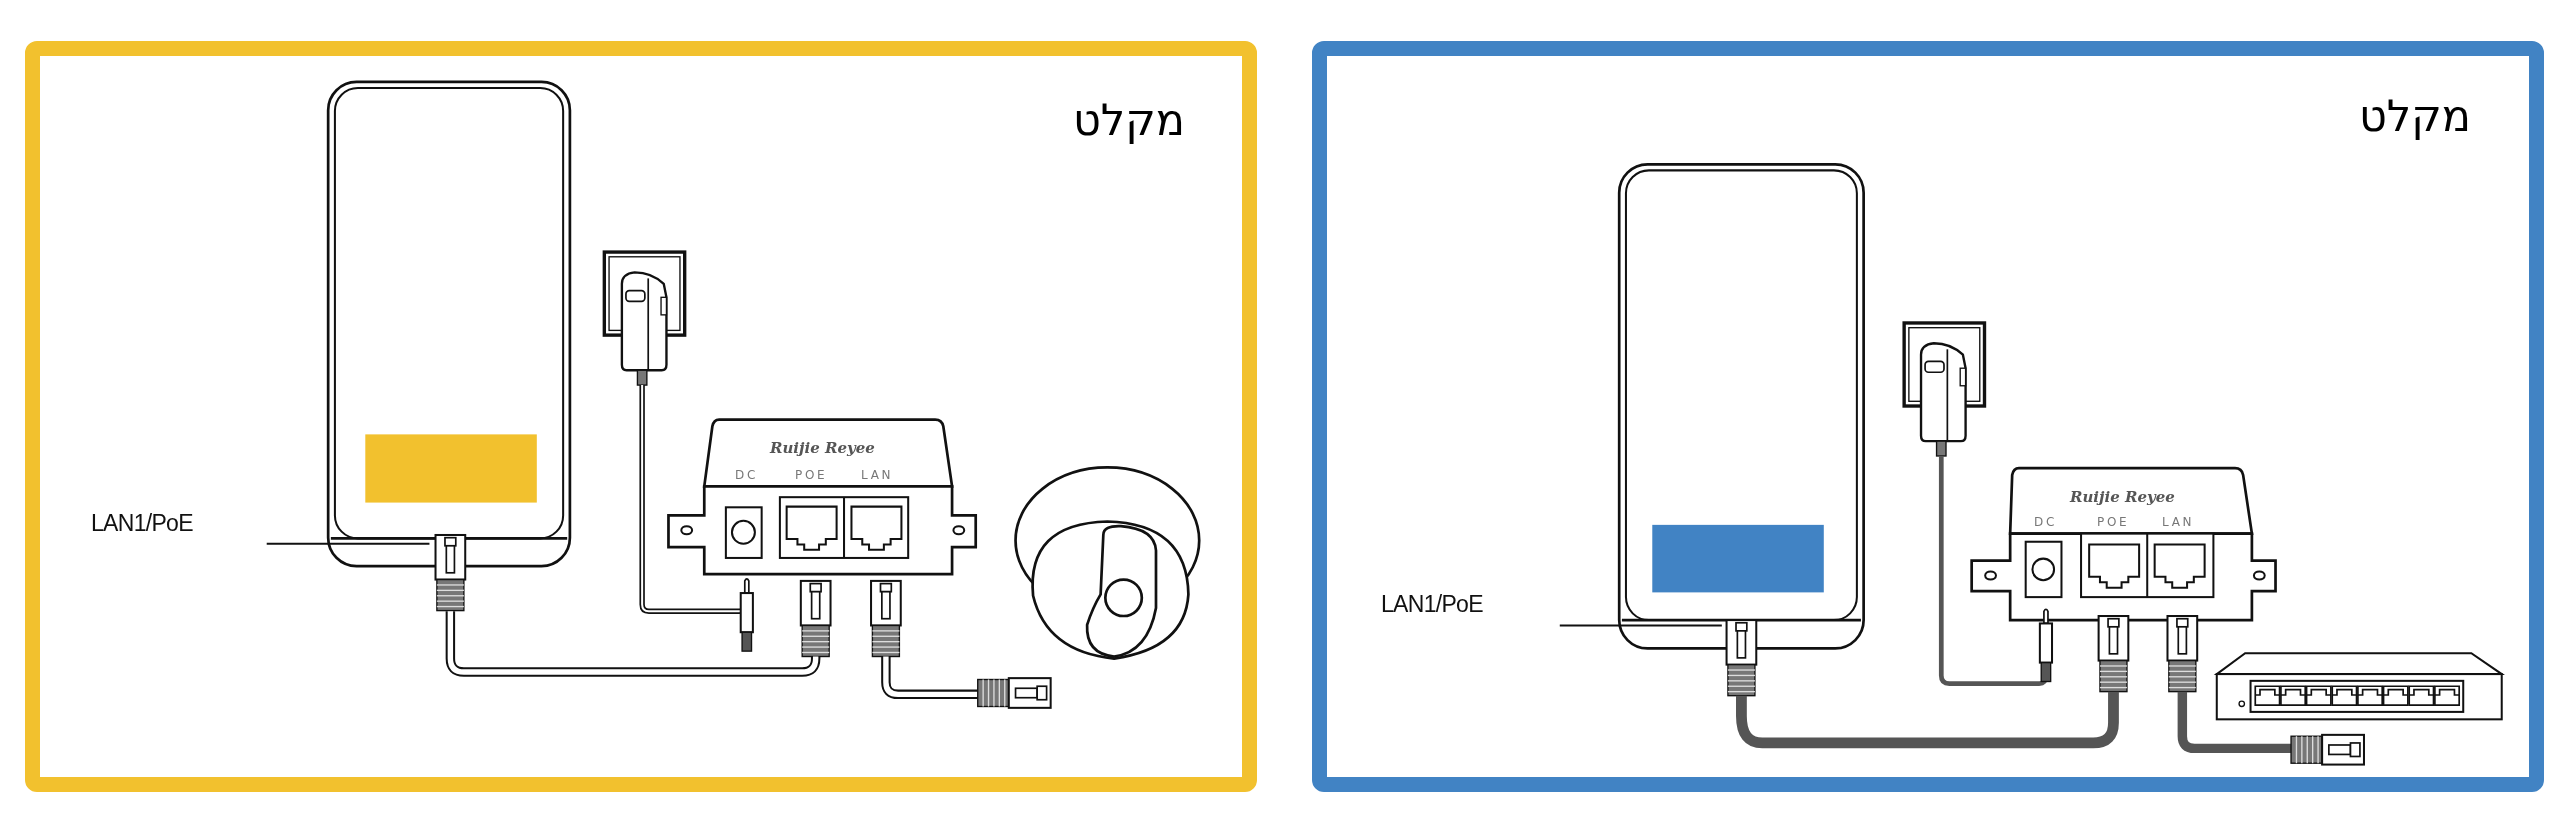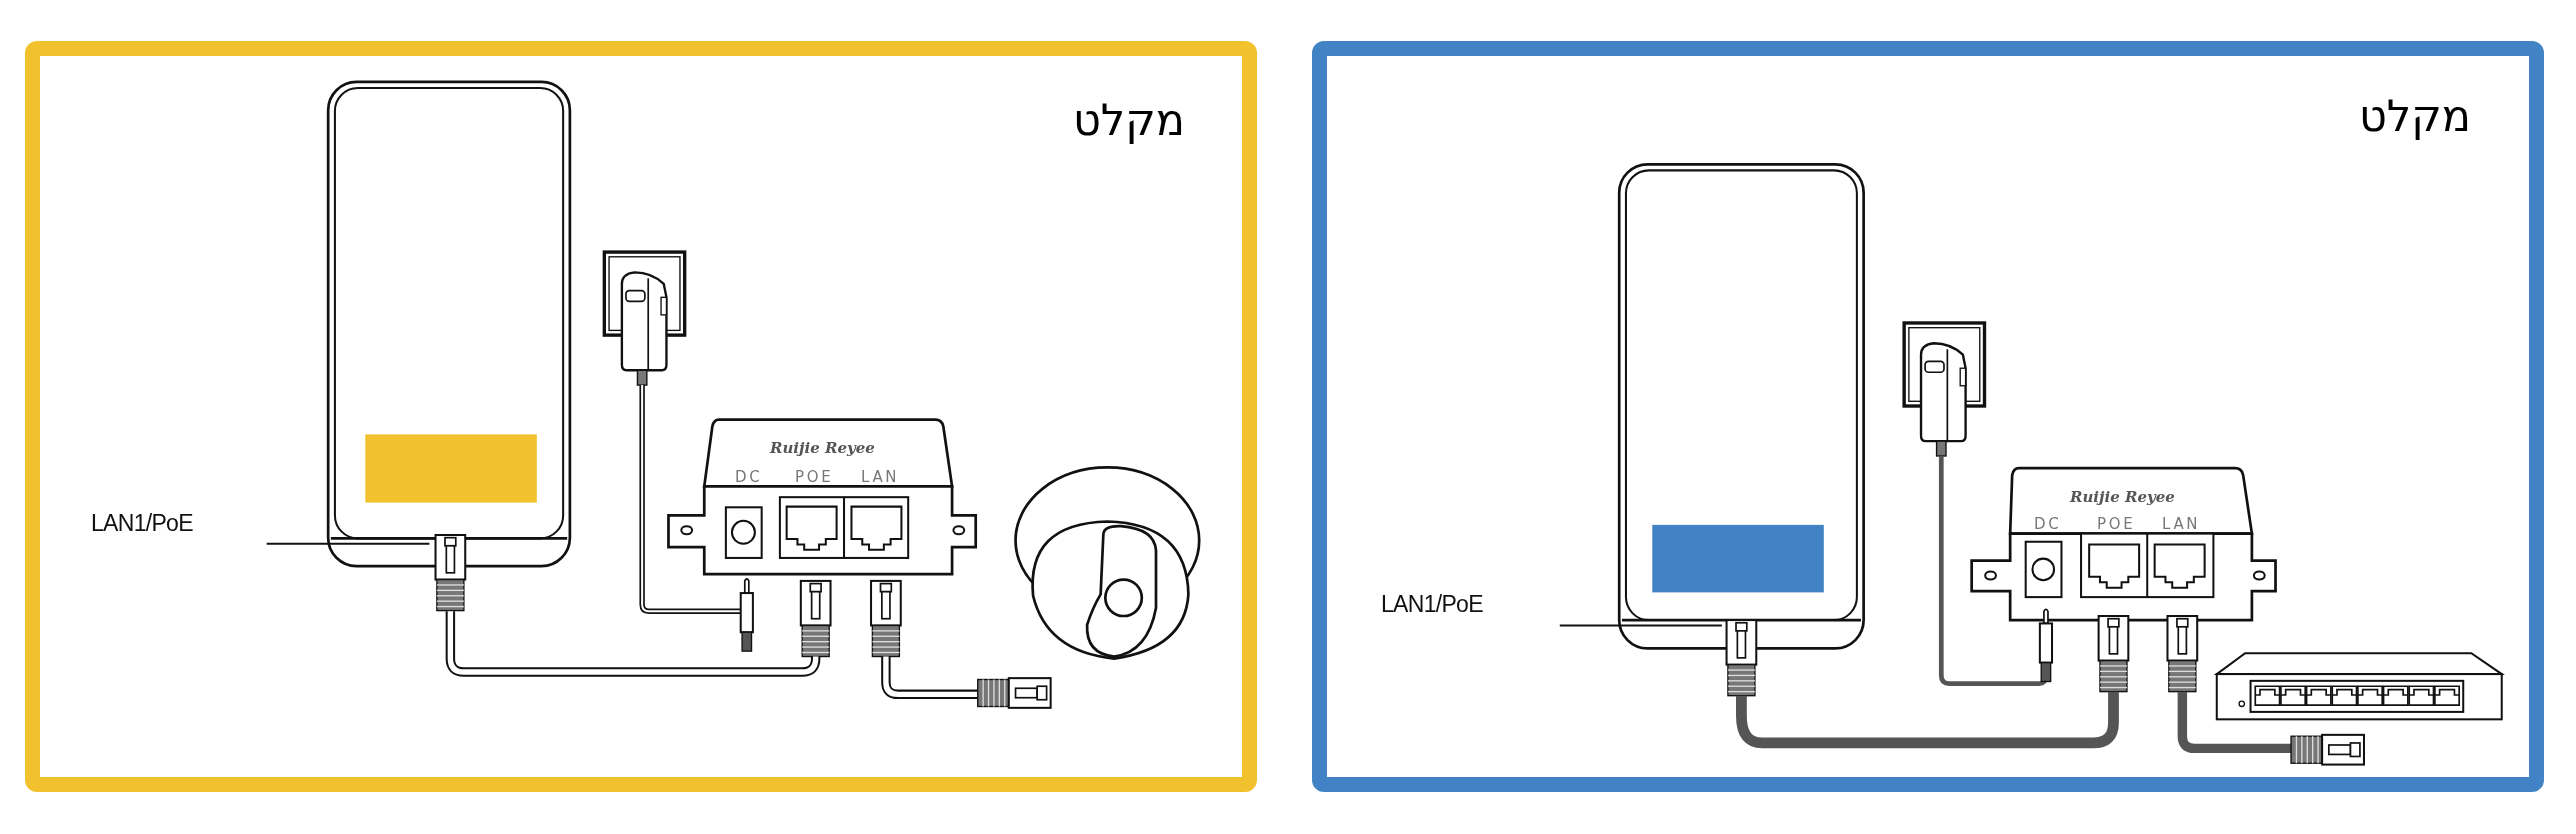--- a/index.html
+++ b/index.html
@@ -9,21 +9,21 @@
            border-radius:12px; background:#ffffff; }
   #panel-left { left:25px; top:41px; width:1232px; height:751px; }
   #panel-right { left:1312px; top:41px; width:1232px; height:751px; }
   svg.art { position:absolute; left:0; top:0; }
   .title { position:absolute; font-family:"DejaVu Sans", sans-serif; font-weight:normal;
            font-size:43px; color:#000; direction:rtl; text-align:right; line-height:1;margin-left:40px; }
   .lan-label { position:absolute; font-family:"Liberation Sans", sans-serif;
                font-size:23px; color:#111; line-height:1; letter-spacing:-0.7px; }
   .inj-brand { position:absolute; font-family:"DejaVu Serif", serif; font-style:italic;
                font-weight:bold; font-size:15px; color:#555;text-align:right; }
-  .inj-port { position:absolute; font-family:"DejaVu Sans", sans-serif; font-size:15px;
+  .inj-port { position:absolute; font-family:"DejaVu Sans", sans-serif; font-size:12px;
               color:#777; letter-spacing:2.7px; }
 </style>
 </head>
 <body>
 
 <div id="panel-left" class="panel" style="border-color:#F2C12E;"></div>
 
 <div id="panel-right" class="panel" style="border-color:#4183C4;"></div>
 
 <svg class="art" width="2576" height="835" viewBox="0 0 3815 1236" xmlns="http://www.w3.org/2000/svg">

